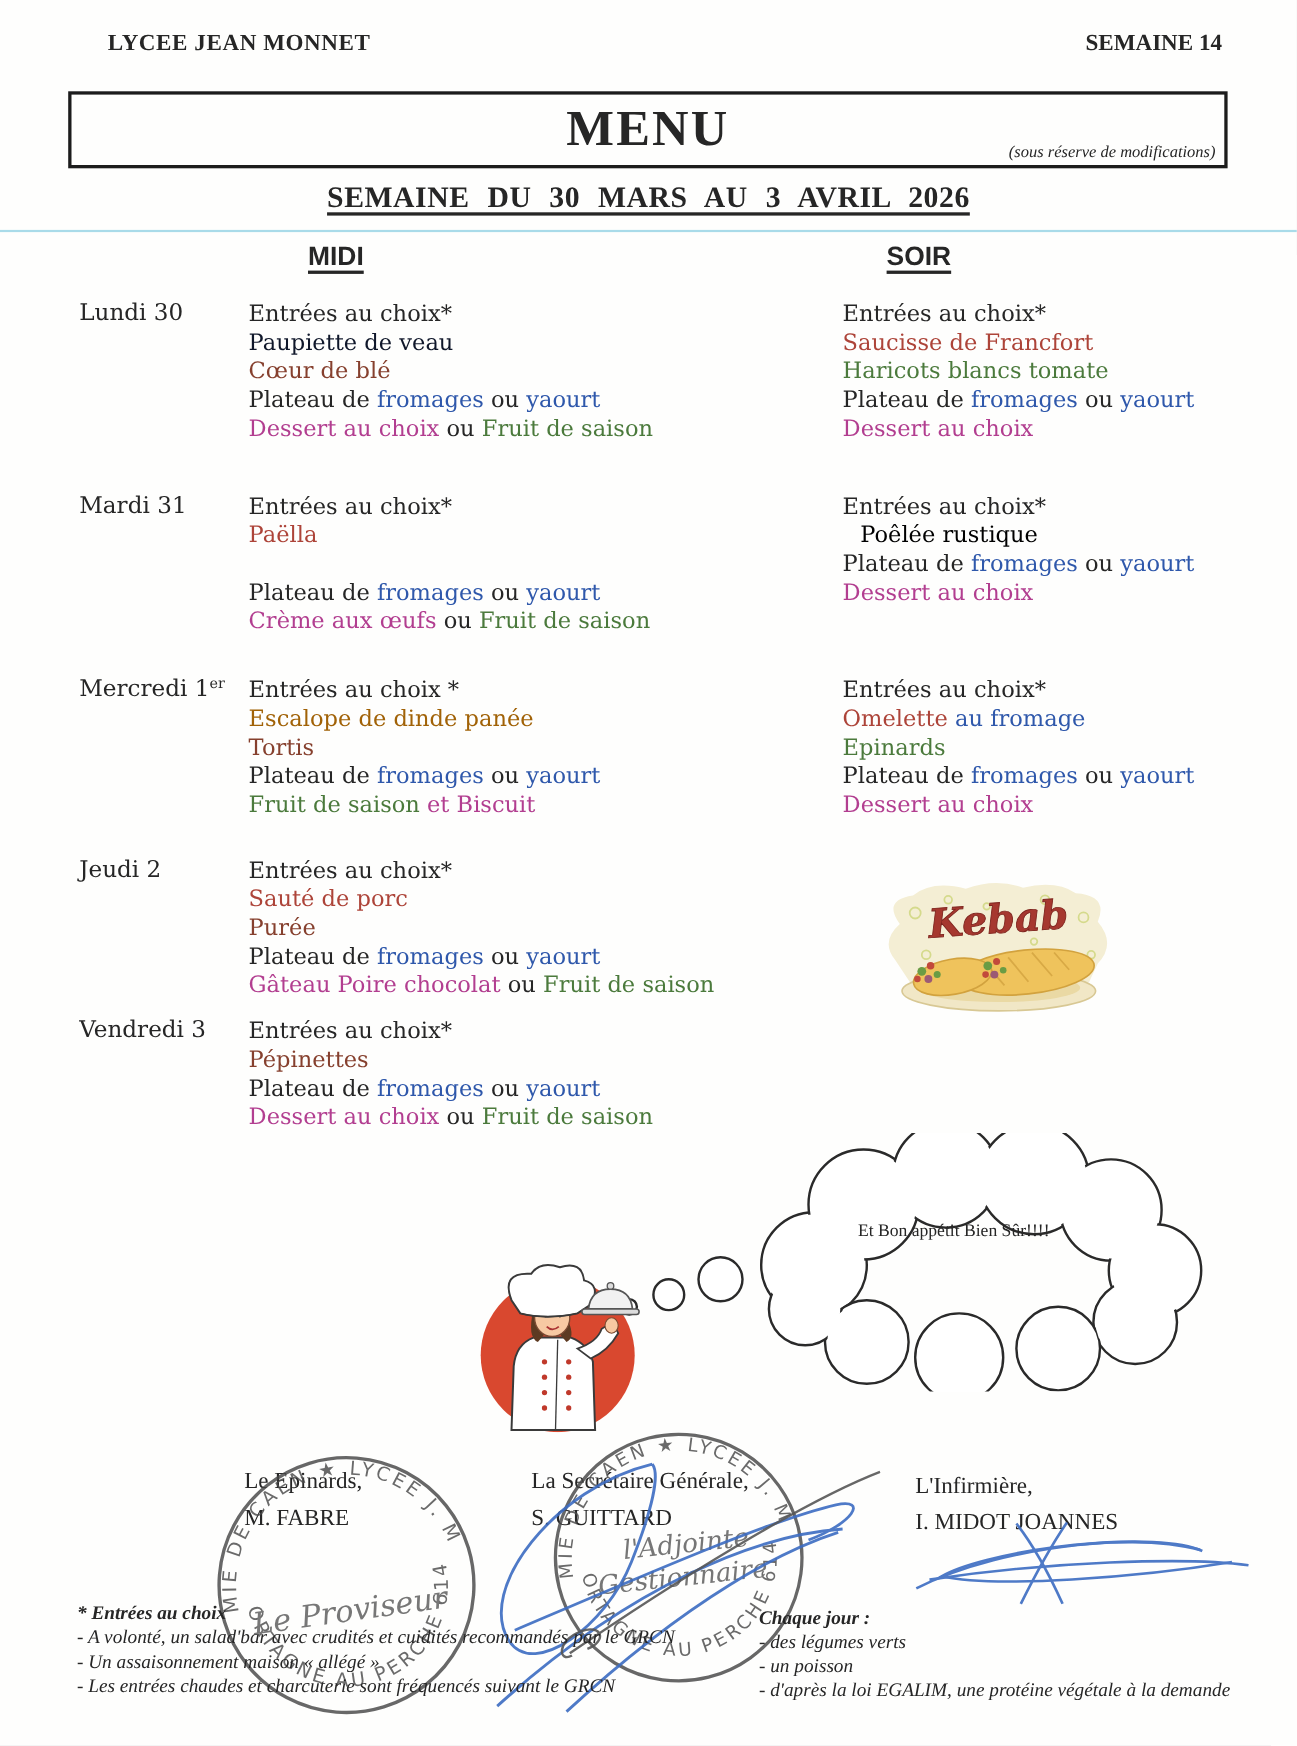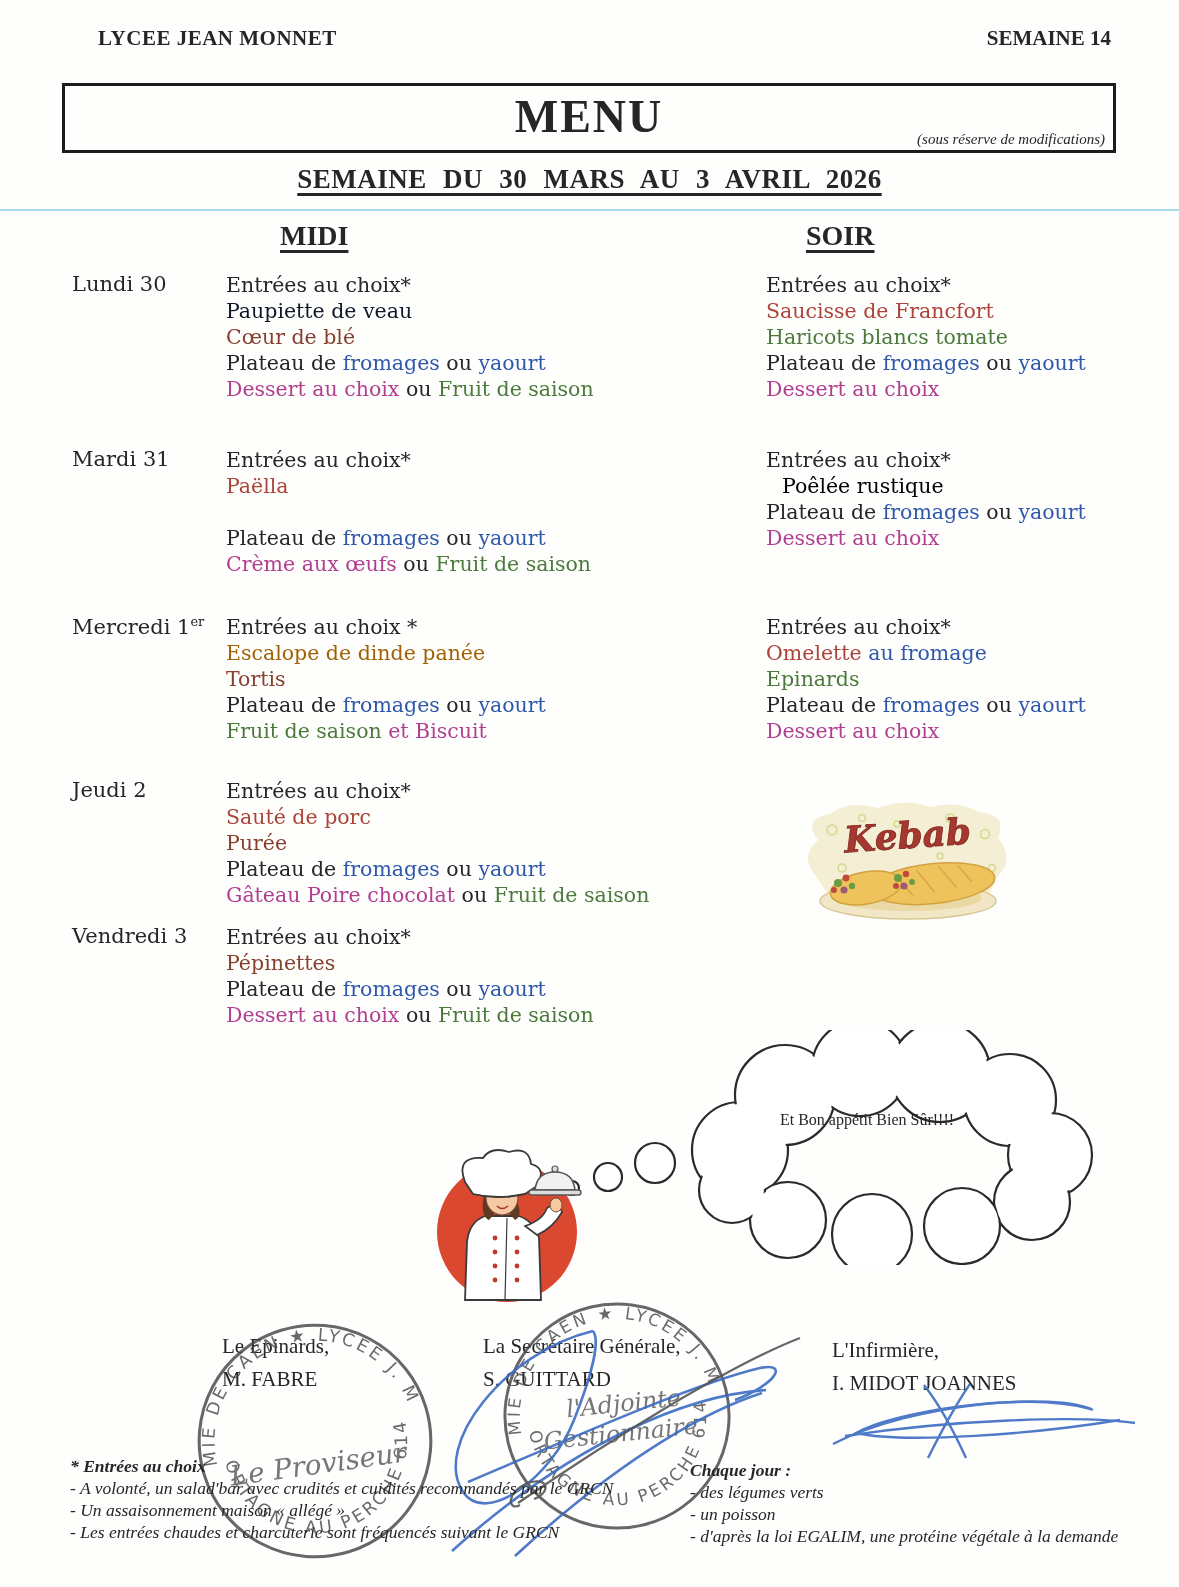--- a/index.html
+++ b/index.html
@@ -12,21 +12,21 @@
   
   .menubox{left:62px;top:83px;width:1048px;height:64px;border:3px solid #1c1c1c;}
   .menutitle{width:100%;text-align:center;font-family:"Liberation Serif",serif;font-weight:bold;
              font-size:46px;line-height:62px;letter-spacing:2px;}
   .menunote{position:absolute;right:8px;bottom:2px;font-family:"Liberation Serif",serif;
             font-style:italic;font-size:15px;}
   .subtitle{left:0;top:164px;width:100%;text-align:center;font-family:"Liberation Serif",serif;
             font-weight:bold;font-size:27px;letter-spacing:.5px;word-spacing:9px;
             text-decoration:underline;text-decoration-thickness:2.5px;text-underline-offset:5px;}
   .cyanline{left:0;top:209px;width:100%;height:2px;background:#a9dbe9;}
-  .colhead{top:220px;font-family:Liberation Serif, serif;font-weight:bold;font-size:28px;
+  .colhead{top:220px;font-family:Liberation Sans, sans-serif;font-weight:bold;font-size:24px;
            text-decoration:underline;text-decoration-thickness:2.5px;text-underline-offset:5px;}
   .colhead.midi{left:280px;}
   .colhead.soir{left:806px;}
   
   .dayrow{position:absolute;left:0;width:1179px;}
   .daylabel{position:absolute;left:72px;top:0;font-size:21px;}
   .daylabel sup{font-size:13px;}
   .colblock{position:absolute;top:0;}
   .colblock.cm{left:226px;width:480px;}
   .colblock.cs{left:766px;width:400px;}

